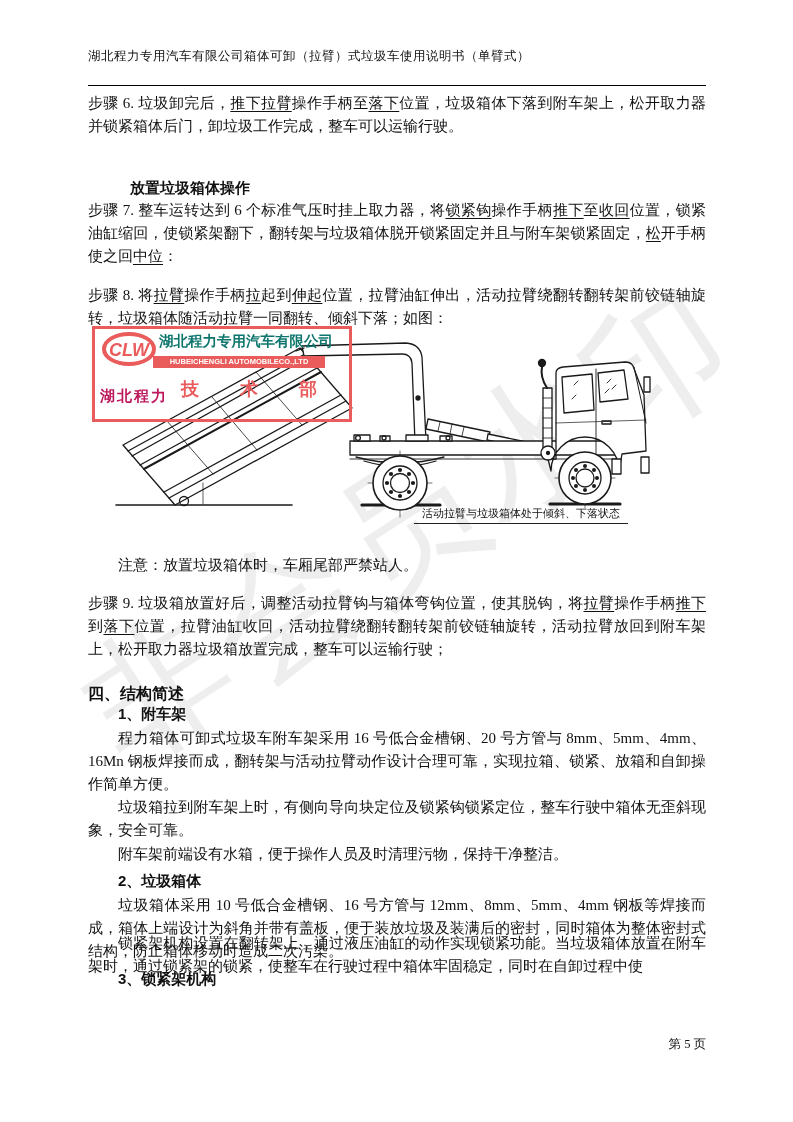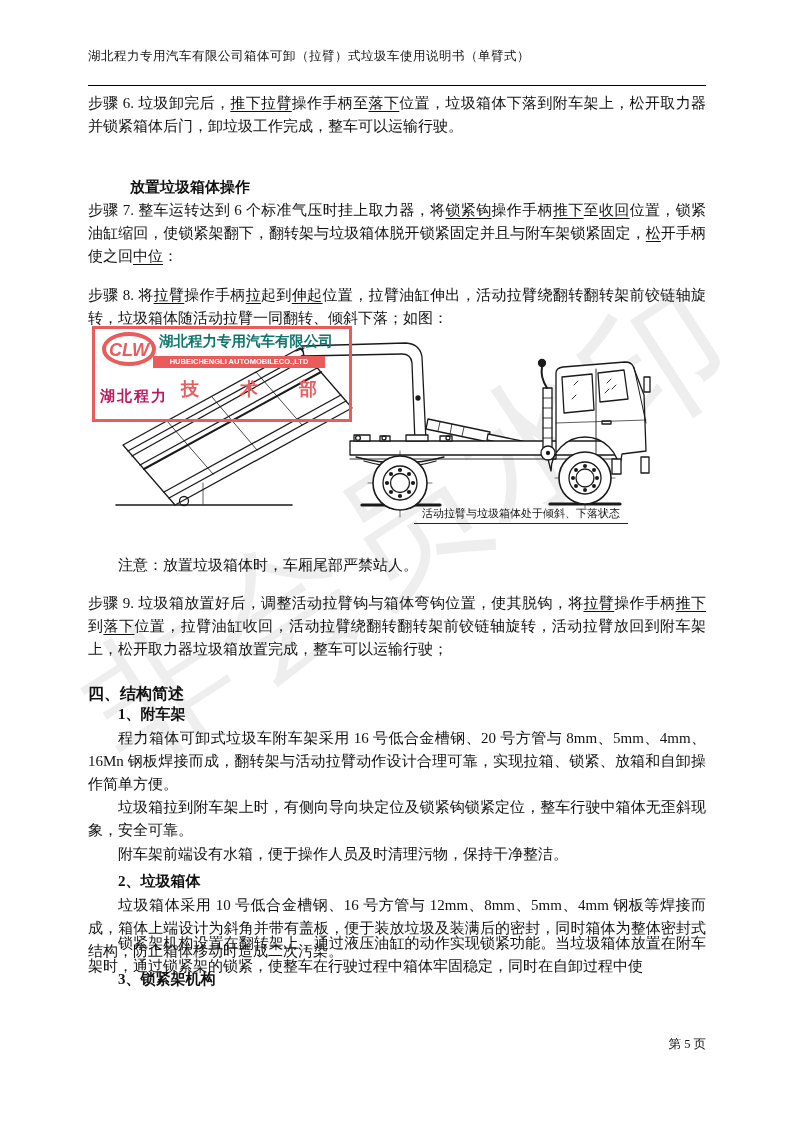--- a/index.html
+++ b/index.html
@@ -21,21 +21,21 @@
     z-index:3;
   }
   
   .para{
     left:88px;width:618px;
     font-size:15px;line-height:23px;
     text-align:justify;z-index:3;
   }
   .para .u{text-decoration:underline;text-underline-offset:3px;}
   .indent{text-indent:2em;}
-  .h-sans{font-family:Liberation Serif, serif;font-weight:bold;}
+  .h-sans{font-family:Liberation Sans, sans-serif;font-weight:bold;}
   .sec-sub{left:88px;width:618px;font-size:15px;z-index:3;}
   .sec-sub .inner{margin-left:30px;}
   
   .watermark{
     left:40px;top:430px;width:740px;
     text-align:center;
     font-size:142px;letter-spacing:6px;
     font-family:"Liberation Sans","DejaVu Sans",sans-serif;
     transform:rotate(-33deg);
     transform-origin:50% 50%;

